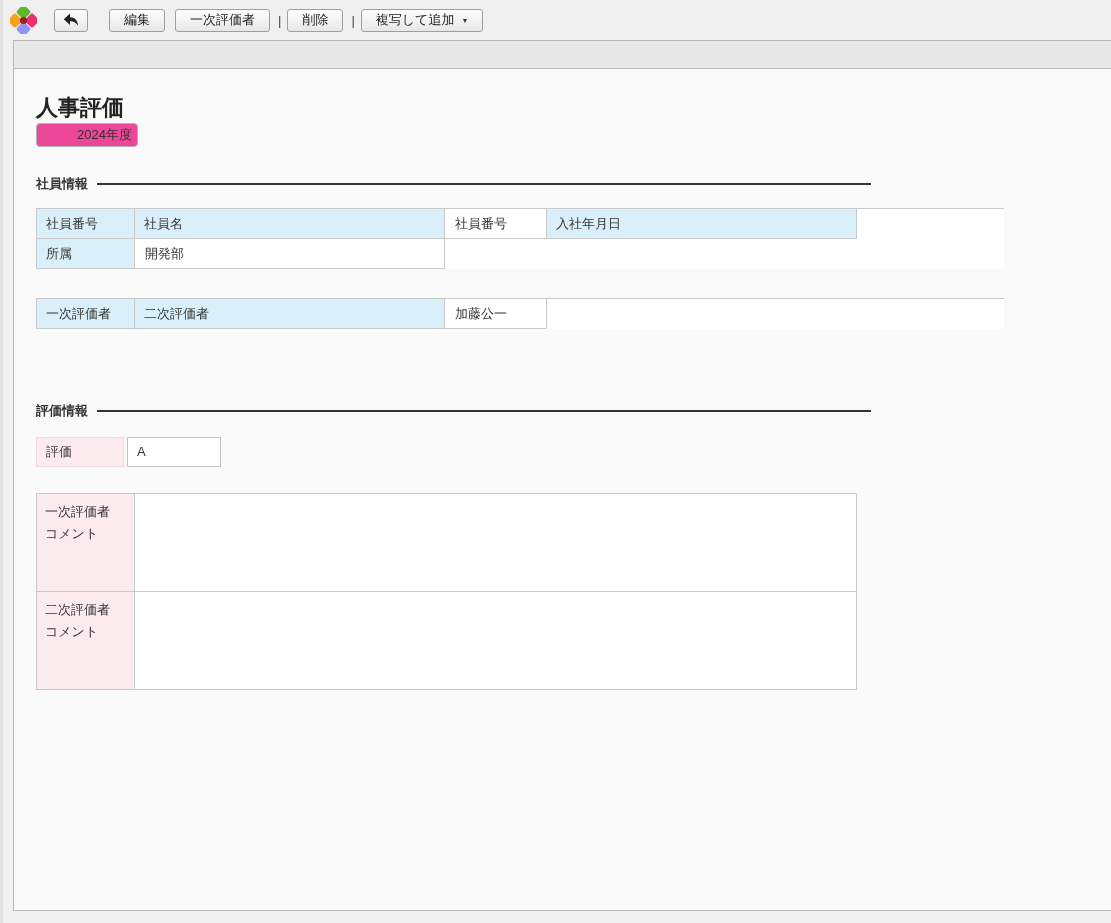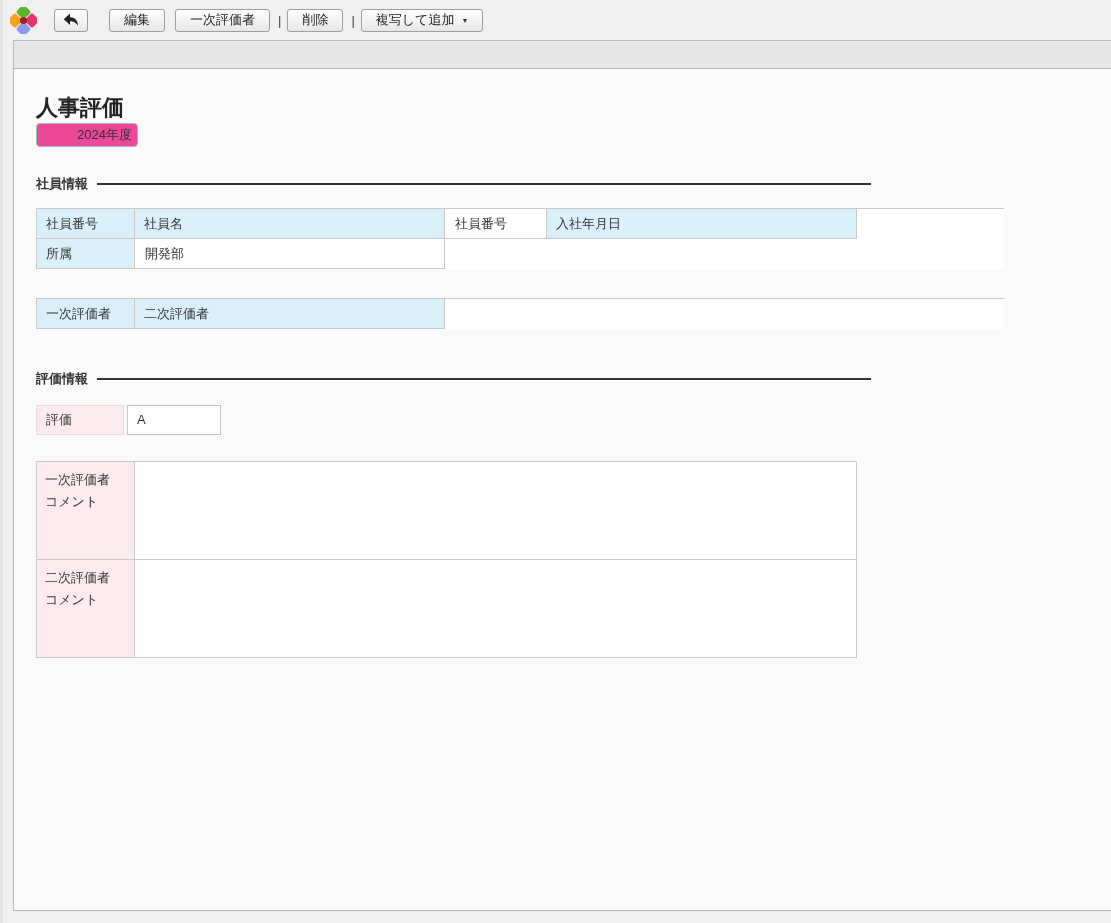--- a/index.html
+++ b/index.html
@@ -37,21 +37,21 @@
   .rec-title { font-size:22px; font-weight:bold; color:#222; line-height:20px; }
 
   .field-label { font-weight:bold; font-size:13px; line-height:15px; margin-top:29px; }
   .year-box {
     margin-top:5px; width:102px; height:24px; background:#ec4899;
     border:1px solid #b3b3b3; border-radius:4px;
     line-height:22px; text-align:right; padding-right:5px; color:#333;
   }
 
   .section-heading { display:flex; align-items:center; width:835px; margin-top:29px; height:15px; }
-  .section-heading.second { margin-top:42px; }
+  .section-heading.second { margin-top:74px; }
   .section-heading .sh-label { font-weight:bold; font-size:13px; white-space:nowrap; }
   .section-heading .rule { flex:1; border-top:2px solid #333; margin-left:9px; margin-top:1px; }
 
   .fgrid { display:grid; border-top:1px solid #c9c9c9; border-left:1px solid #c9c9c9; background:#fff; }
   .fgrid > div { border-right:1px solid #c9c9c9; border-bottom:1px solid #c9c9c9; overflow:hidden; }
   .grid-4col { grid-template-columns:98px 310px 102px 310px; width:968px; }
   .grid-emp { margin-top:17px; }
   .grid-eval { margin-top:29px; }
   .cell-label { background:#d9eff9; line-height:29px; height:30px; padding-left:9px; color:#333; }
   .cell-value { background:#fff; line-height:29px; height:30px; padding-left:10px; color:#333; }
@@ -128,20 +128,21 @@
       <div class="cell-value">社員番号</div>
 
       <div class="cell-label">入社年月日</div>
       <div class="cell-label">所属</div>
       <div class="cell-value">開発部</div>
     </div>
 
     <div class="fgrid grid-4col grid-eval">
       <div class="cell-label">一次評価者</div>
       <div class="cell-label">二次評価者</div>
+      <div class="cell-value">加藤公一</div>
     </div>
 
     <div class="section-heading second">
       <span class="sh-label">評価情報</span>
       <span class="rule"></span>
     </div>
 
     <div class="grade-row">
       <div class="grade-label">評価</div>
       <div class="grade-box">A</div>

